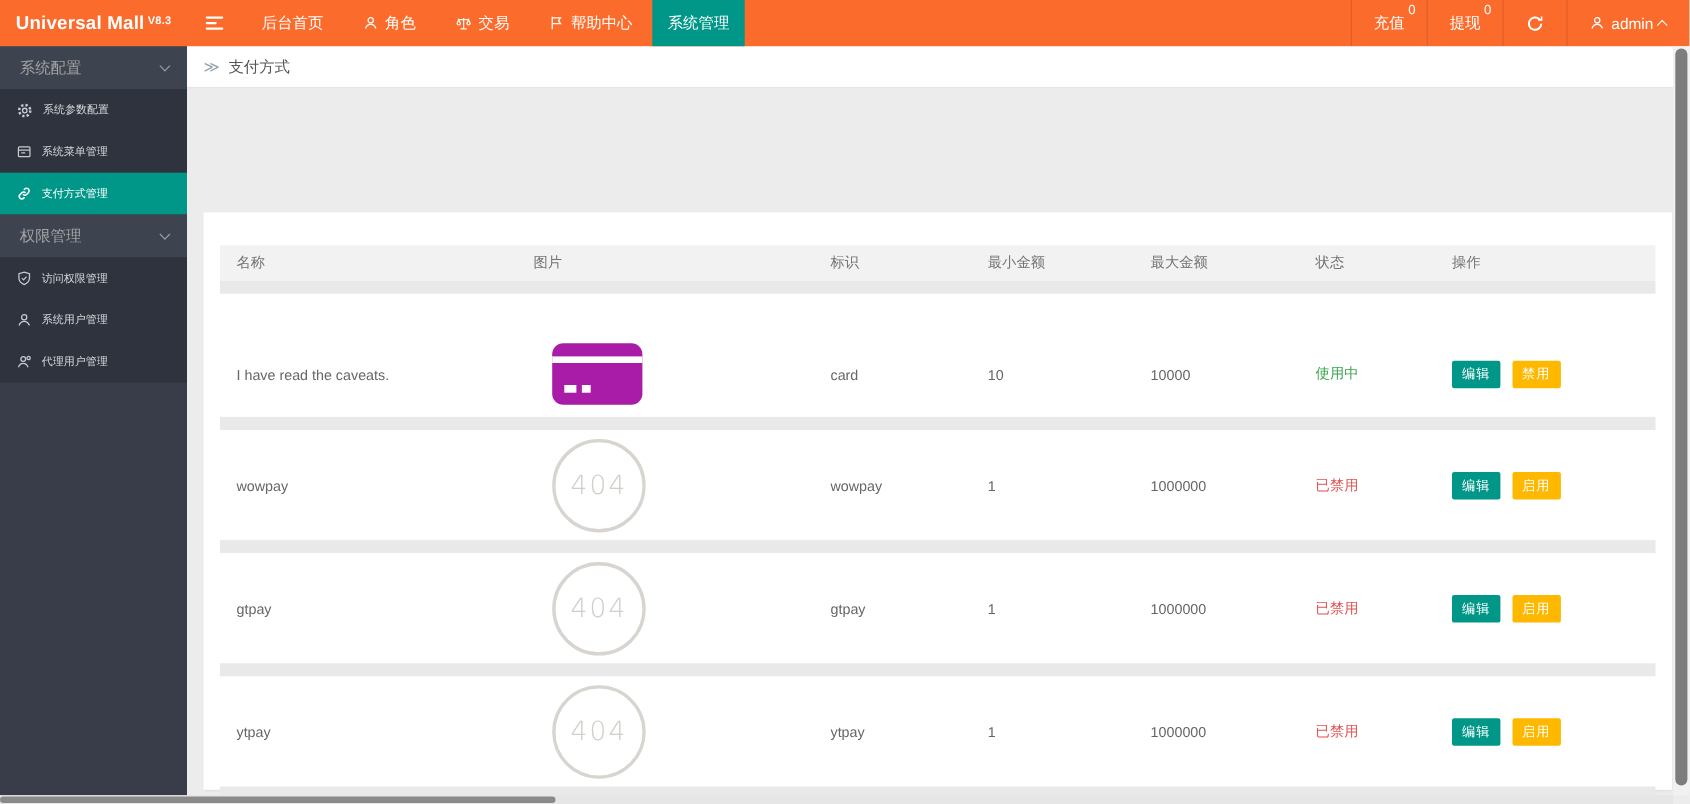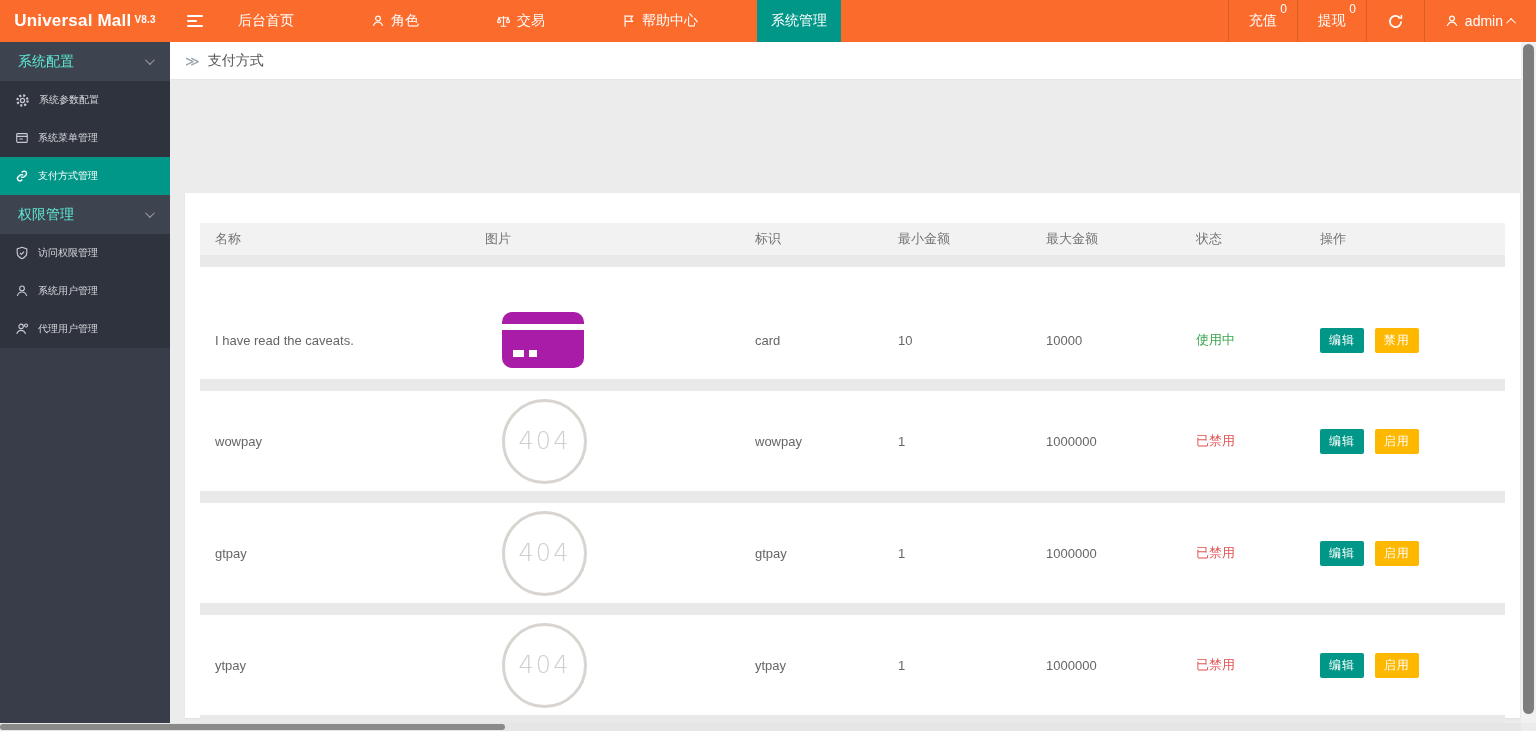--- a/index.html
+++ b/index.html
@@ -7,34 +7,34 @@
   .page { position:relative; width:1536px; height:731px; }
 
   
   .header { position:absolute; top:0; left:0; width:1536px; height:42px; background:#fb6b2c; color:#fff; display:flex; align-items:stretch; z-index:30; }
   .logo { width:170px; display:flex; align-items:center; justify-content:center; font-size:17px; font-weight:bold; letter-spacing:.2px; }
   .logo sup { font-size:10px; font-weight:bold; margin-left:3px; transform:translateY(-2px); }
   .hamburger { width:50px; display:flex; flex-direction:column; align-items:center; justify-content:center; gap:3px; cursor:pointer; }
   .hamburger span { display:block; height:2px; background:#fff; border-radius:1px; }
   .hamburger .b1,.hamburger .b3 { width:16px; }
   .hamburger .b2 { width:10px; align-self:flex-start; margin-left:17px; }
-  .nav { display:flex; align-items:stretch;gap:41px; }
+  .nav { display:flex; align-items:stretch; }
   .nav-item { display:flex; align-items:center; gap:6px; padding:0 18px; font-size:14px; cursor:pointer; }
   .nav-item.active { background:#009688; padding:0 14px; }
   .nav-item svg { opacity:.95; }
   .header-right { margin-left:auto; display:flex; align-items:stretch; }
   .hr-item { position:relative; display:flex; align-items:center; gap:6px; padding:0 20px; font-size:14px; cursor:pointer; border-left:1px solid rgba(0,0,0,.12);justify-content:center; }
   .hr-badge { position:absolute; top:2px; right:10px; font-size:12px; color:#fff; }
   .chev { display:inline-block; width:7px; height:7px; border-right:1.5px solid currentColor; border-bottom:1.5px solid currentColor; }
   .chev-down { transform:rotate(45deg) translateY(-2px); }
   .chev-up { transform:rotate(-135deg) translateY(-2px); }
 
   
   .sidebar { position:absolute; top:42px; left:0; width:170px; height:681px; background:#393d49; z-index:20; }
-  .side-group-header { height:39px; display:flex; align-items:center; padding:0 18px; background:#3e4350; color:#5eead4; font-size:14px; cursor:pointer; }
+  .side-group-header { height:39px; display:flex; align-items:center; padding:0 18px; background:#3e4350; color:#a3a3a3; font-size:14px; cursor:pointer; }
   .side-group-header .chev { margin-left:auto; color:#9da1ab; }
   .side-item { height:38px; display:flex; align-items:center; gap:9px; padding:0 15px; background:#2f333d; color:#d6d8dc; font-size:10px; cursor:pointer; }
   .side-item svg { flex:0 0 auto; color:#c7cad1; }
   .side-item.active { background:#009688; color:#fff; }
   .side-item.active svg { color:#fff; }
 
   
   .main { position:absolute; top:42px; left:170px; width:1351px; height:681px; background:#ececec; }
   .breadcrumb { height:38px; background:#fff; border-bottom:1px solid #e6e6e6; display:flex; align-items:center; padding-left:15px; font-size:14px; color:#555; }
   .crumb-icon { color:#98a0aa; margin-right:8px; font-size:14px; }

